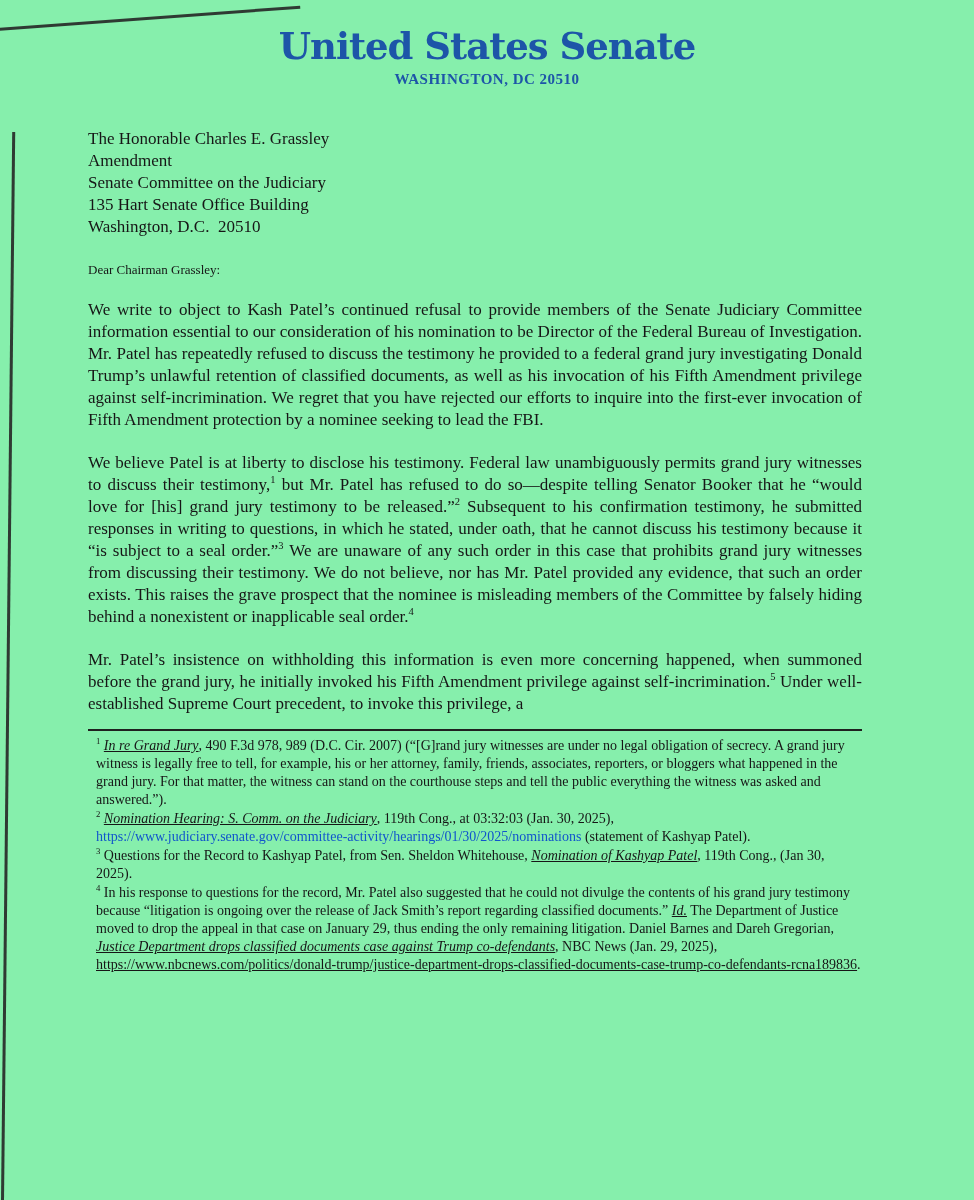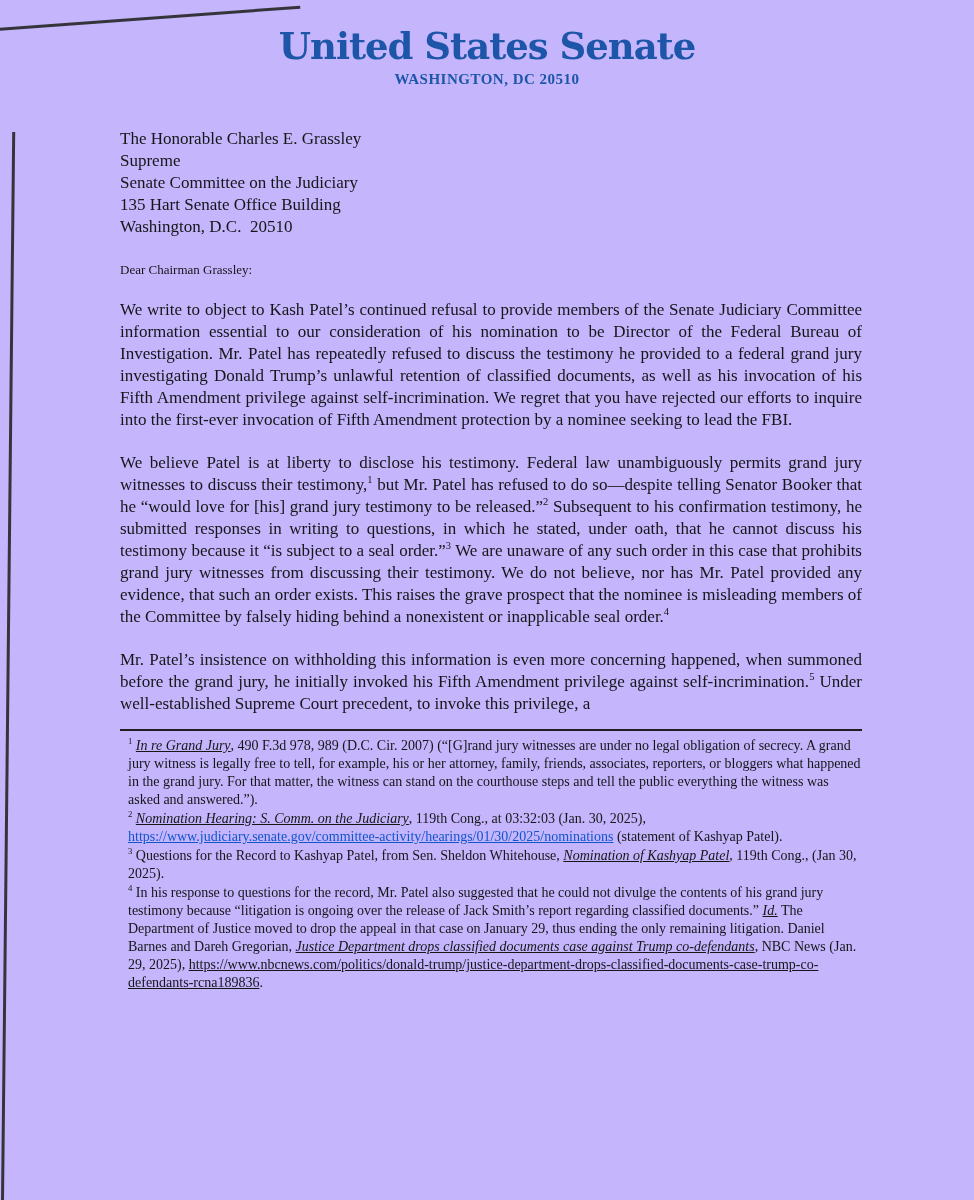--- a/index.html
+++ b/index.html
@@ -6,21 +6,21 @@
   html,body { width:974px; height:1200px; }
   body {
     background:#141414;
     font-family:"Liberation Serif", serif;
     overflow:hidden;
     position:relative;
   }
   .page {
     position:absolute; left:0; top:0;
     width:974px; height:1200px;
-    background:#c4b5fd;
+    background:#86efac;
     color:#161616;
     overflow:hidden;
   }
   
   .edge { position:absolute; background:#262626; opacity:.9; }
   .edge-top {
     left:-4px; top:28px; width:305px; height:2.5px;
     transform:rotate(-4.2deg); transform-origin:left center;
   }
   .edge-left {
@@ -36,32 +36,32 @@
     color:#1d55a8;
   }
   .lh-sub {
     margin-top:3px;
     font-weight:bold;
     font-size:15px;
     letter-spacing:.5px;
     color:#1d55a8;
   }
   .date { text-align:center; margin-top:32px; font-size:17px; }
-  .content { padding:0 112px 0 120px; }
+  .content { padding:0 112px 0 88px; }
   .recipient { margin-top:40px; font-size:17px; line-height:22px; }
   .salutation { margin-top:24px; font-size:13px; }
   .body-text p {
     margin-top:21px;
     font-size:17px;
     line-height:22px;
     text-align:justify;
   }
   .fnref { font-size:62%; vertical-align:super; line-height:0; }
   .it { font-style:italic;text-decoration:underline; }
-  .link { color:#1155cc; text-decoration:underline; cursor:pointer;text-align:right; }
+  .link { color:#1155cc; cursor:pointer;text-align:right; }
   .ulink { color:#161616; text-decoration:underline; cursor:pointer; }
   .fn-sep {
     margin:14px 0 6px 0;
     border-top:2px solid #1f1f1f;
   }
   .footnotes { padding-left:8px; }
   .footnotes p {
     font-size:14px;
     line-height:18px;
     margin-top:1px;
@@ -79,21 +79,21 @@
   <header class="letterhead">
     <div class="lh-title">United States Senate</div>
     <div class="lh-sub">WASHINGTON, DC 20510</div>
   </header>
 
 
   <div class="content">
 
     <div class="recipient">
       <div>The Honorable Charles E. Grassley</div>
-      <div>Supreme</div>
+      <div>Amendment</div>
       <div>Senate Committee on the Judiciary</div>
       <div>135 Hart Senate Office Building</div>
       <div>Washington, D.C.&nbsp; 20510</div>
     </div>
 
     <div class="salutation">Dear Chairman Grassley:</div>
 
     <div class="body-text">
       <p><span>We write to object to Kash Patel’s continued refusal to provide members of the Senate Judiciary Committee information essential to our consideration of his nomination to be Director of the Federal Bureau of Investigation.  Mr. Patel has repeatedly refused to discuss the testimony he provided to a federal grand jury investigating Donald Trump’s unlawful retention of classified documents, as well as his invocation of his Fifth Amendment privilege against self-incrimination.  We regret that you have rejected our efforts to inquire into the first-ever invocation of Fifth Amendment protection by a nominee seeking to lead the FBI.</span></p>
       <p><span>We believe Patel is at liberty to disclose his testimony.  Federal law unambiguously permits grand jury witnesses to discuss their testimony,</span><sup class="fnref">1</sup><span> but Mr. Patel has refused to do so—despite telling Senator Booker that he “would love for [his] grand jury testimony to be released.”</span><sup class="fnref">2</sup><span>  Subsequent to his confirmation testimony, he submitted responses in writing to questions, in which he stated, under oath, that he cannot discuss his testimony because it “is subject to a seal order.”</span><sup class="fnref">3</sup><span>  We are unaware of any such order in this case that prohibits grand jury witnesses from discussing their testimony.  We do not believe, nor has Mr. Patel provided any evidence, that such an order exists.  This raises the grave prospect that the nominee is misleading members of the Committee by falsely hiding behind a nonexistent or inapplicable seal order.</span><sup class="fnref">4</sup></p>

